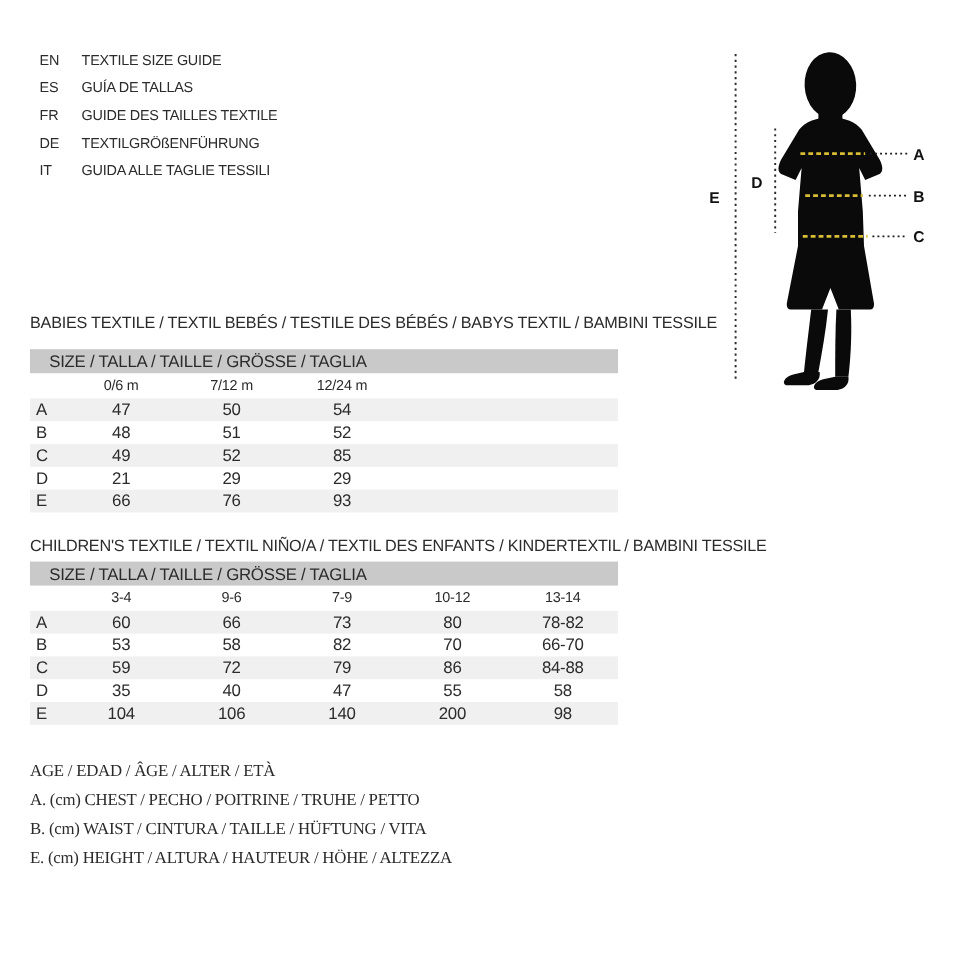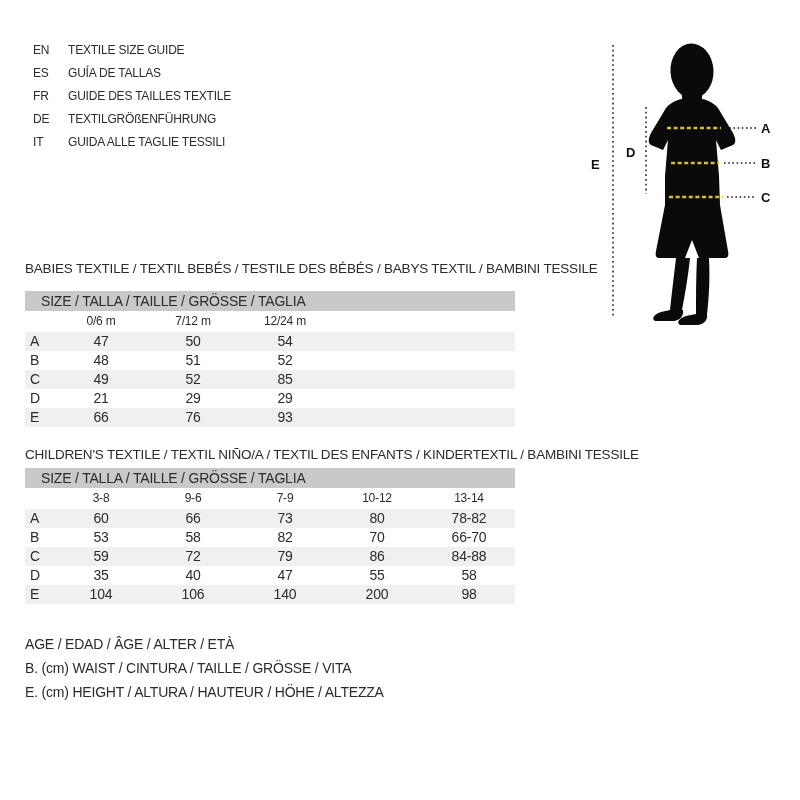--- a/index.html
+++ b/index.html
@@ -39,21 +39,21 @@
   #babies-table{top:291px;}
   #children-table{top:468px;}
   .size-bar{height:20px;line-height:20px;background:var(--bar-gray);padding-left:16px;font-size:14px;font-weight:500;white-space:nowrap;}
   .t-colhead{display:flex;height:21px;line-height:21px;font-size:12px;}
   .t-row{display:flex;height:19px;line-height:19px;font-size:14px;}
   .t-row.stripe{background:var(--stripe-gray);}
   .cell-label{width:30px;padding-left:5px;flex:0 0 auto;}
   .cell{width:92px;text-align:center;flex:0 0 auto;}
   
   .legend{position:absolute;left:25px;top:632px;font-size:14px;}
-  .legend-line{height:24px;line-height:24px;white-space:nowrap;}
+  .legend-line{height:24px;line-height:24px;white-space:nowrap;font-family:Liberation Serif, serif;}
 </style>
 </head>
 <body>
 
 <div class="page">
 
   <div class="languages">
       <div class="lang-row">
         <span class="lang-code">EN</span>
         <span class="lang-label">TEXTILE SIZE GUIDE</span>
@@ -152,21 +152,21 @@
         </div>
       </div>
   </div>
 
   <div class="section-title" id="children-title">CHILDREN'S TEXTILE / TEXTIL NIÑO/A / TEXTIL DES ENFANTS / KINDERTEXTIL / BAMBINI TESSILE</div>
   <div class="size-table" id="children-table">
     <div class="size-bar">SIZE / TALLA / TAILLE / GRÖSSE / TAGLIA</div>
     <div>
         <div class="t-colhead">
           <span class="cell-label"></span>
-          <span class="cell">3-8</span>
+          <span class="cell">3-4</span>
           <span class="cell">9-6</span>
           <span class="cell">7-9</span>
           <span class="cell">10-12</span>
           <span class="cell">13-14</span>
         </div>
         <div class="t-row stripe">
           <span class="cell-label">A</span>
           <span class="cell">60</span>
           <span class="cell">66</span>
           <span class="cell">73</span>
@@ -204,18 +204,19 @@
           <span class="cell">140</span>
           <span class="cell">200</span>
           <span class="cell">98</span>
         </div>
       </div>
   </div>
 
   <div class="legend">
     <div class="legend-line">AGE / EDAD / ÂGE / ALTER / ETÀ</div>
     <div>
-        <div class="legend-line">B. (cm) WAIST / CINTURA / TAILLE / GRÖSSE / VITA</div>
+        <div class="legend-line">A. (cm) CHEST / PECHO / POITRINE / TRUHE / PETTO</div>
+        <div class="legend-line">B. (cm) WAIST / CINTURA / TAILLE / HÜFTUNG / VITA</div>
         <div class="legend-line">E. (cm) HEIGHT / ALTURA / HAUTEUR / HÖHE / ALTEZZA</div>
       </div>
   </div>
 
 </div>
 
 </body></html>

